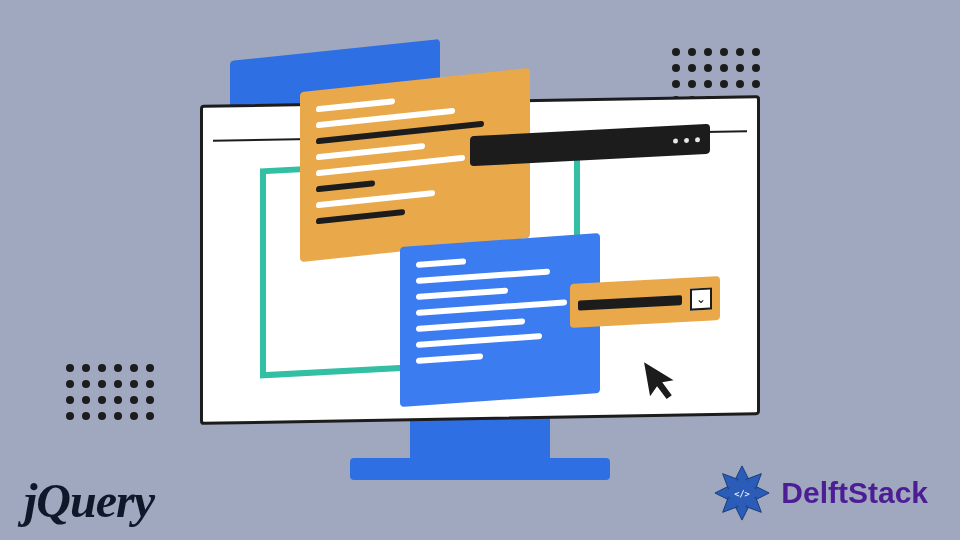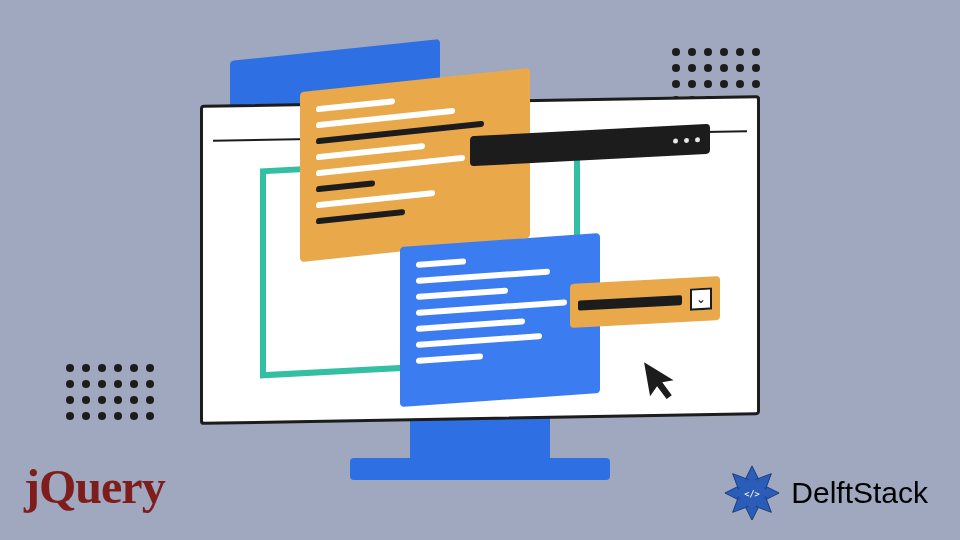--- a/index.html
+++ b/index.html
@@ -133,41 +133,42 @@
   .cursor {
     position: absolute;
     top: 360px; left: 640px;
     width: 0; height: 0;
     transform: rotate(-10deg);
   }
   .cursor svg { width: 36px; height: 46px; }
   
   .jquery {
     position: absolute;
-    bottom: 26px; left: 24px;
+    bottom: 12px; left: 24px;
+    font-style: italic;
     font-weight: 900;
     font-size: 48px;
-    color: #7f1d1d;
+    color: #0f172a;
     letter-spacing: -1px;
     font-family: Georgia, 'Times New Roman', serif;
   }
   .delft {
     position: absolute;
     bottom: 18px; right: 32px;
     display: flex; align-items: center; gap: 10px;
   }
   .delft-rosette {
     width: 58px; height: 58px;
     position: relative;
   }
   .delft-rosette svg { width: 58px; height: 58px; }
   .delft-text {
     font-size: 30px;
-    font-weight: 400;
-    color: #000000;
+    font-weight: 700;
+    color: #4c1d95;
   }
 </style>
 </head>
 <body>
 
 <div class="canvas">
 
   <div class="dots tr">
     <span></span>
       <span></span>

